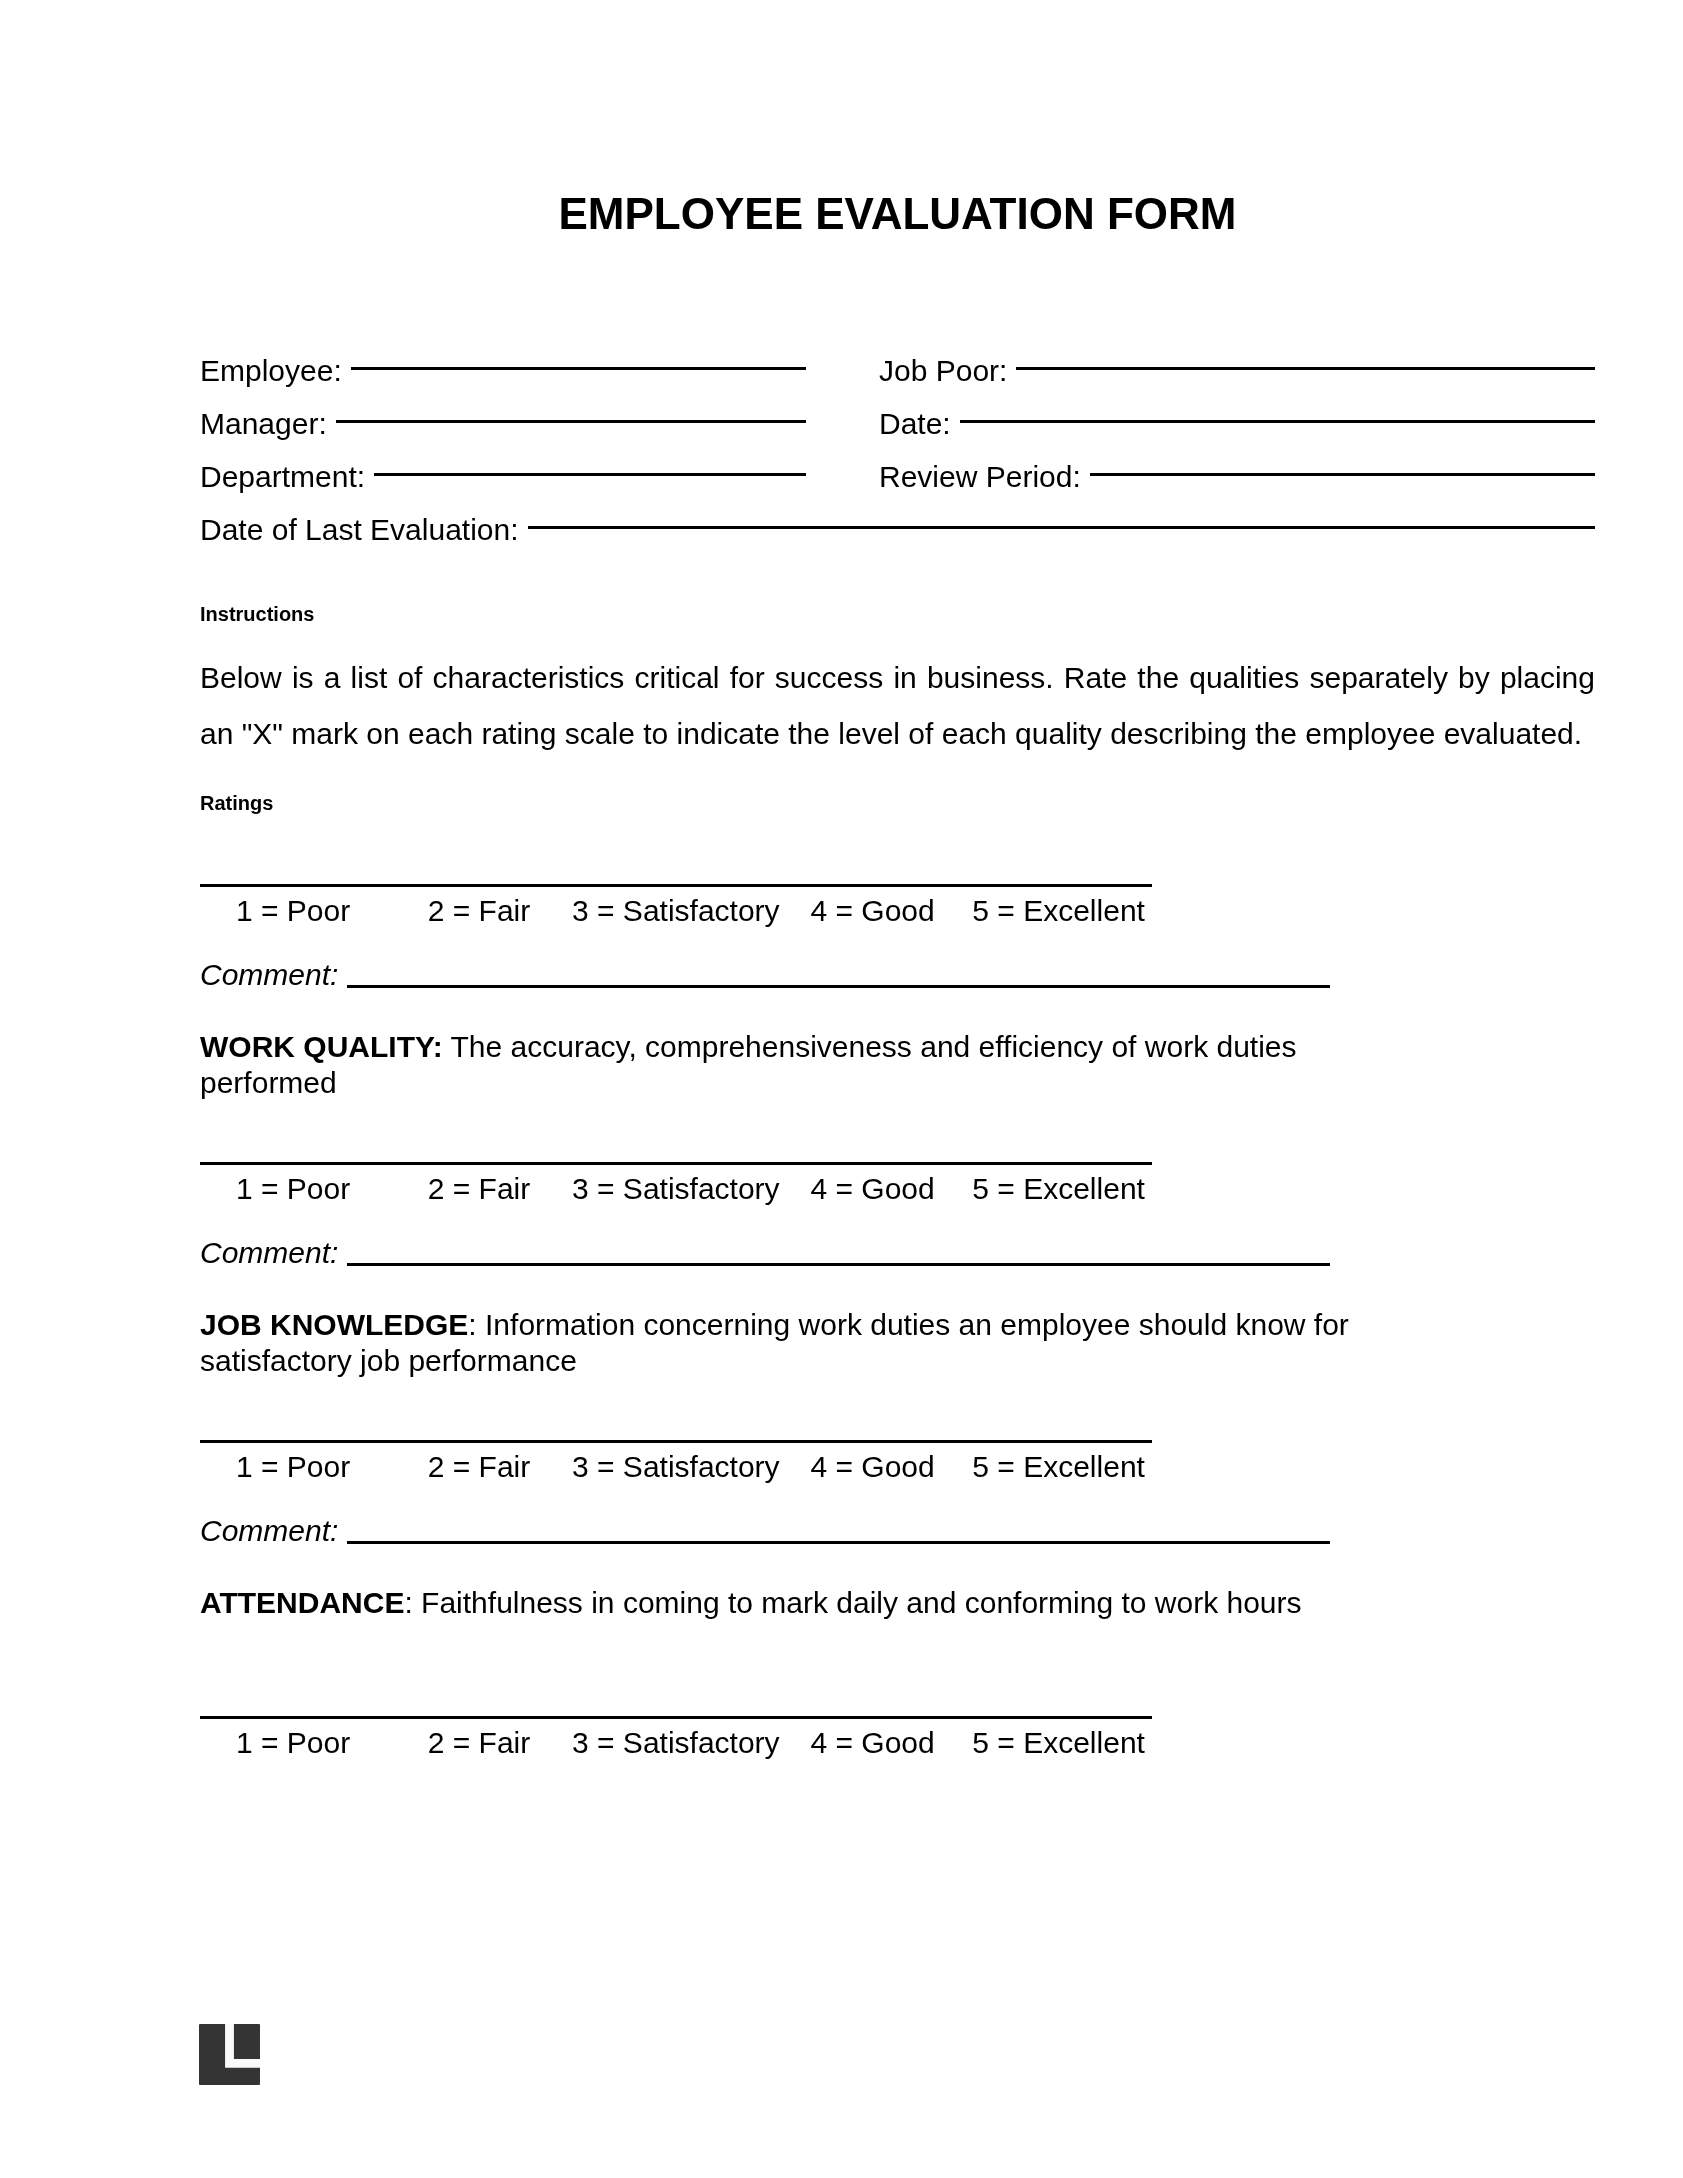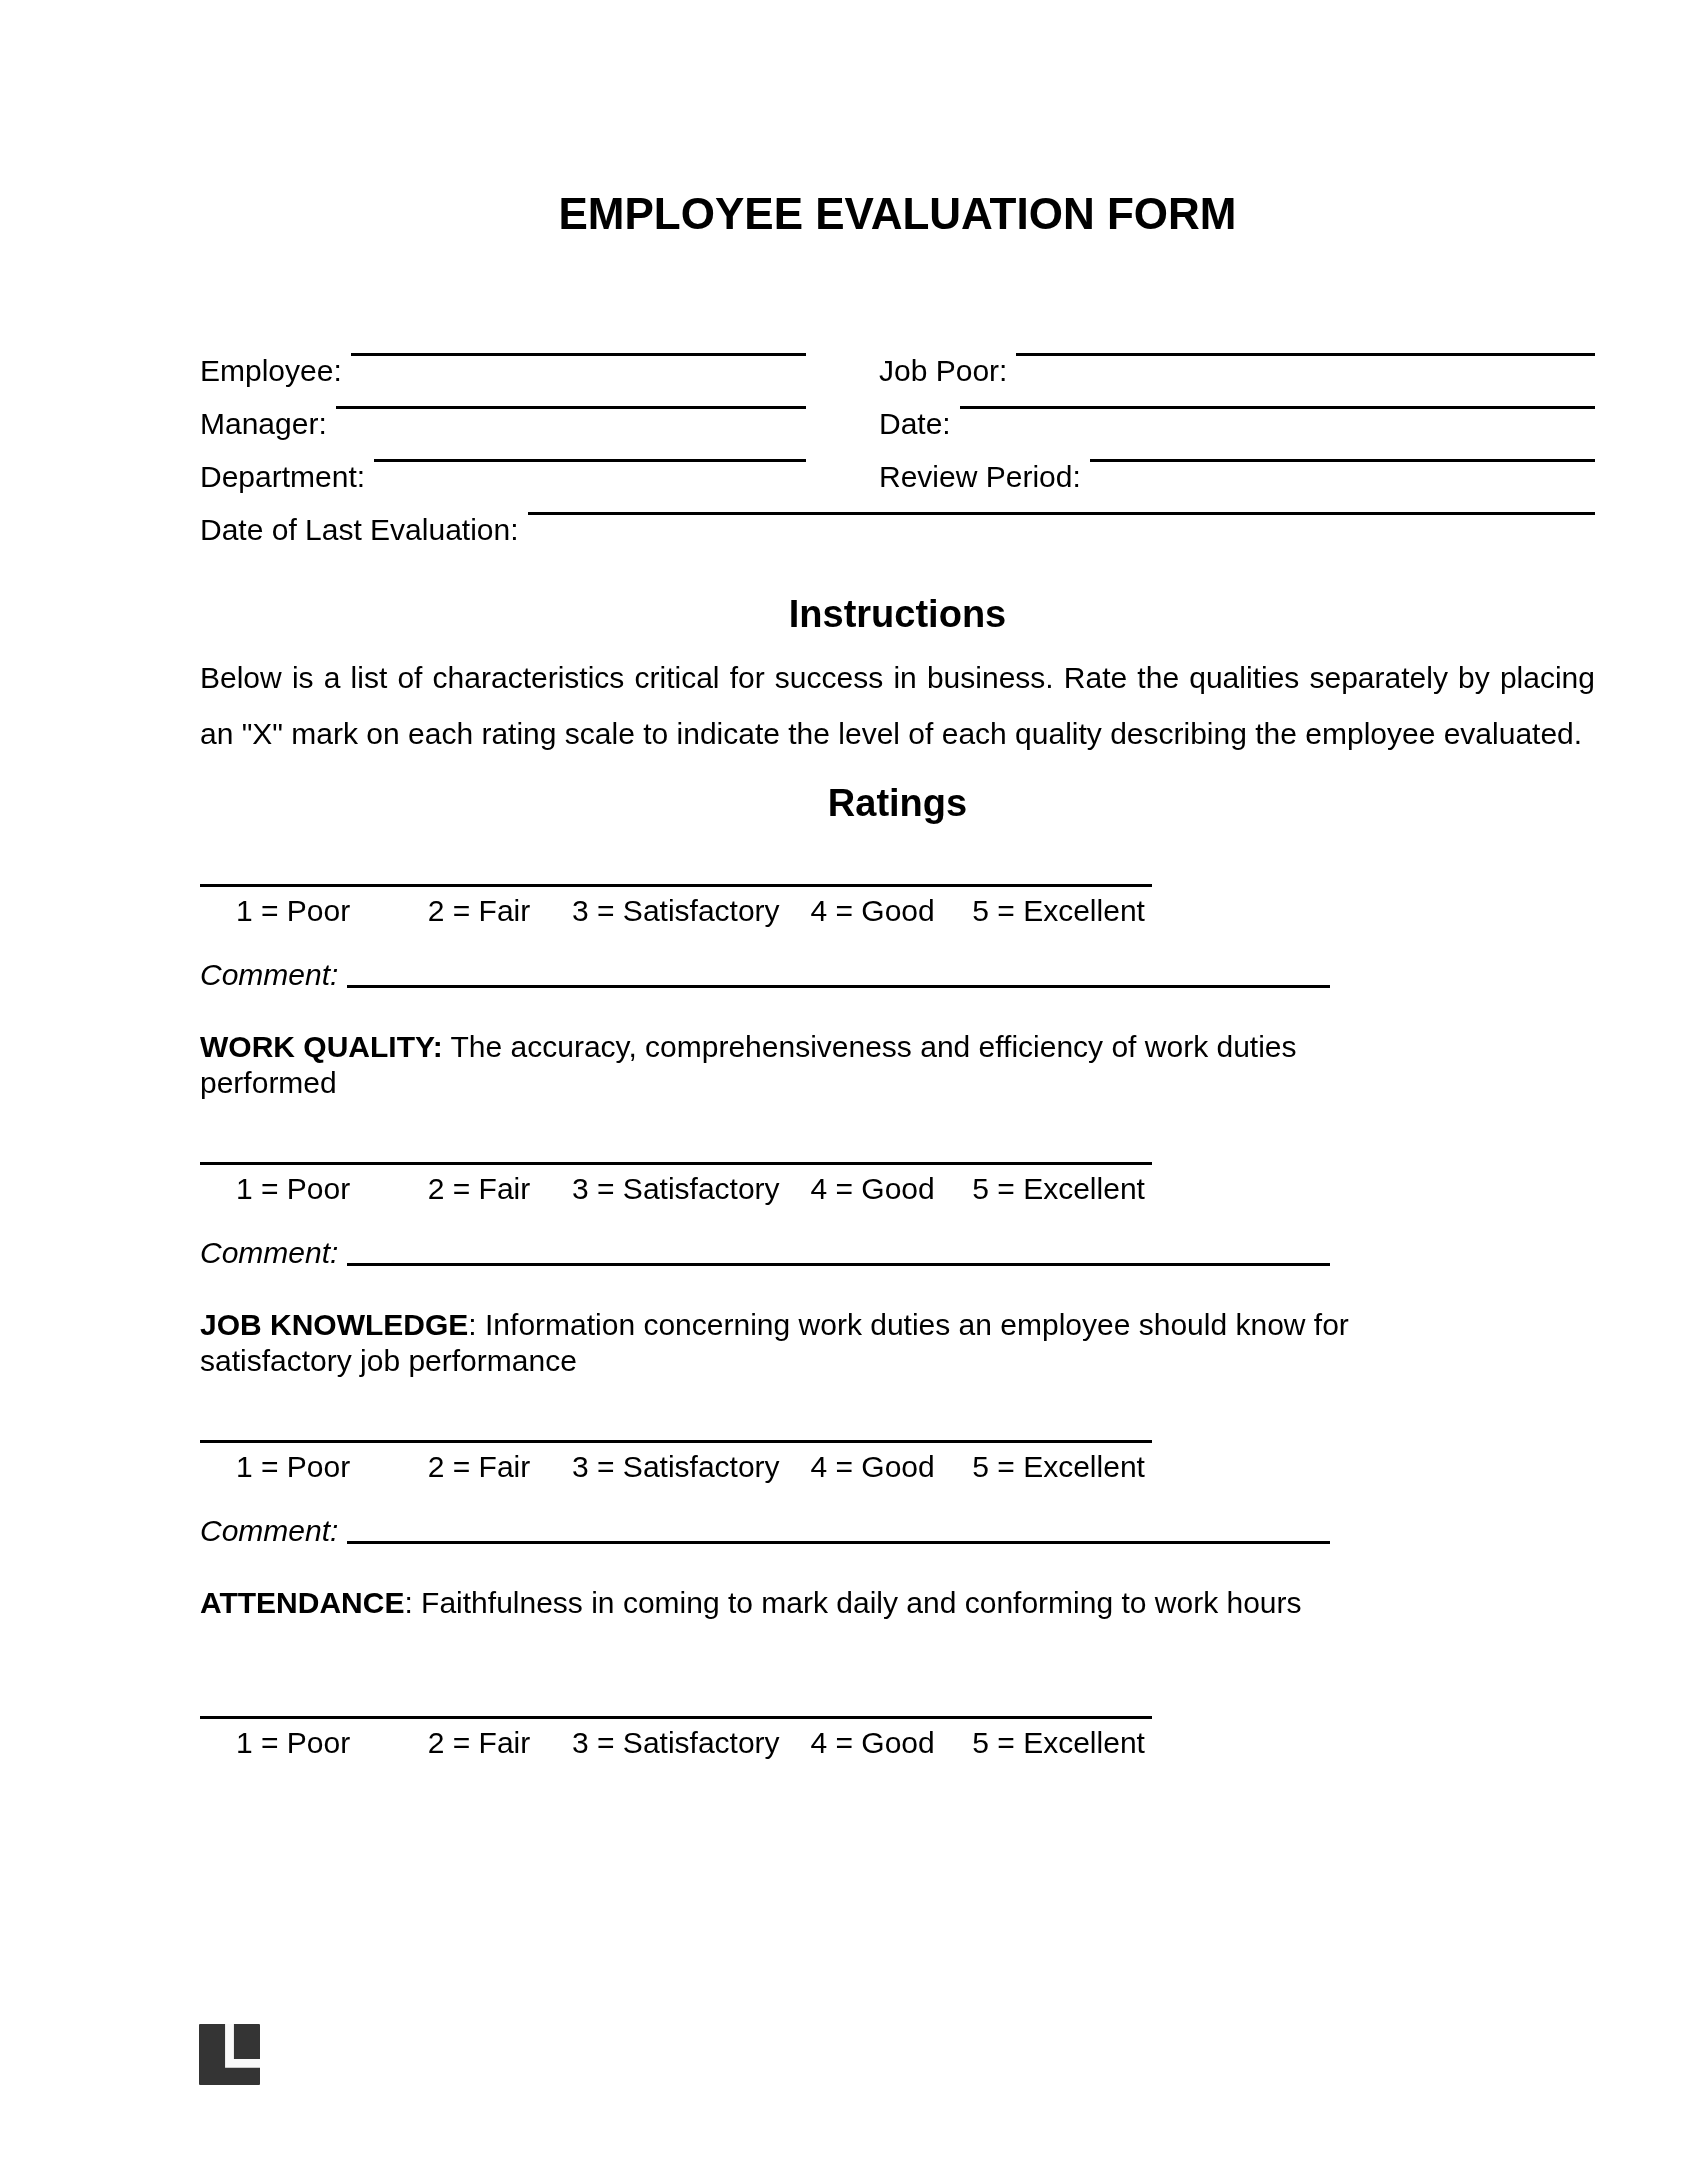--- a/index.html
+++ b/index.html
@@ -31,38 +31,37 @@
   .fields{ margin-top:107px; }
   .field-row{
     display:flex;
     align-items:flex-end;
     height:42px;
     margin-bottom:11px;
     font-size:30px;
   }
   .field-cell{
     display:flex;
-    align-items:flex-start;
+    align-items:center;
     flex:1;
   }
   .field-cell.left{ flex:0 0 606px; }
   .field-cell.right{ margin-left:73px; }
   .field-cell.full{ flex:1; }
   .field-label{ white-space:nowrap; line-height:36px; }
   .write-line{
     flex:1;
     border-bottom:3px solid #000;
     height:0;
     margin:0 0 5px 9px;
   }
   
   .center-heading{
-    font-size:38px;
+    font-size:20px;
     font-weight:bold;
-    text-align:center;
     line-height:40px;
   }
   .instructions-heading{ margin-top:46px; }
   .instructions-body{
     margin-top:16px;
     font-size:30px;
     line-height:56px;
     text-align:justify;
   }
   .ratings-heading{ margin-top:21px; }

